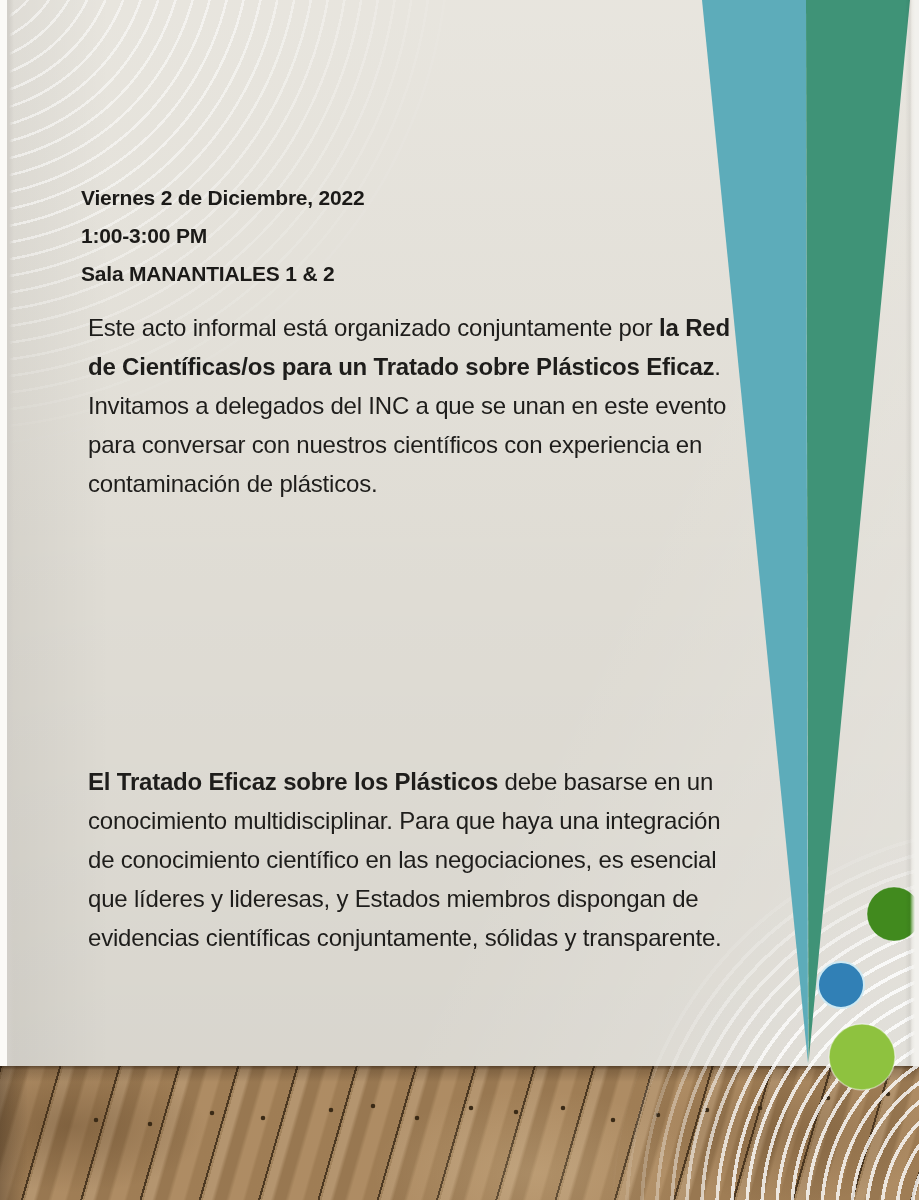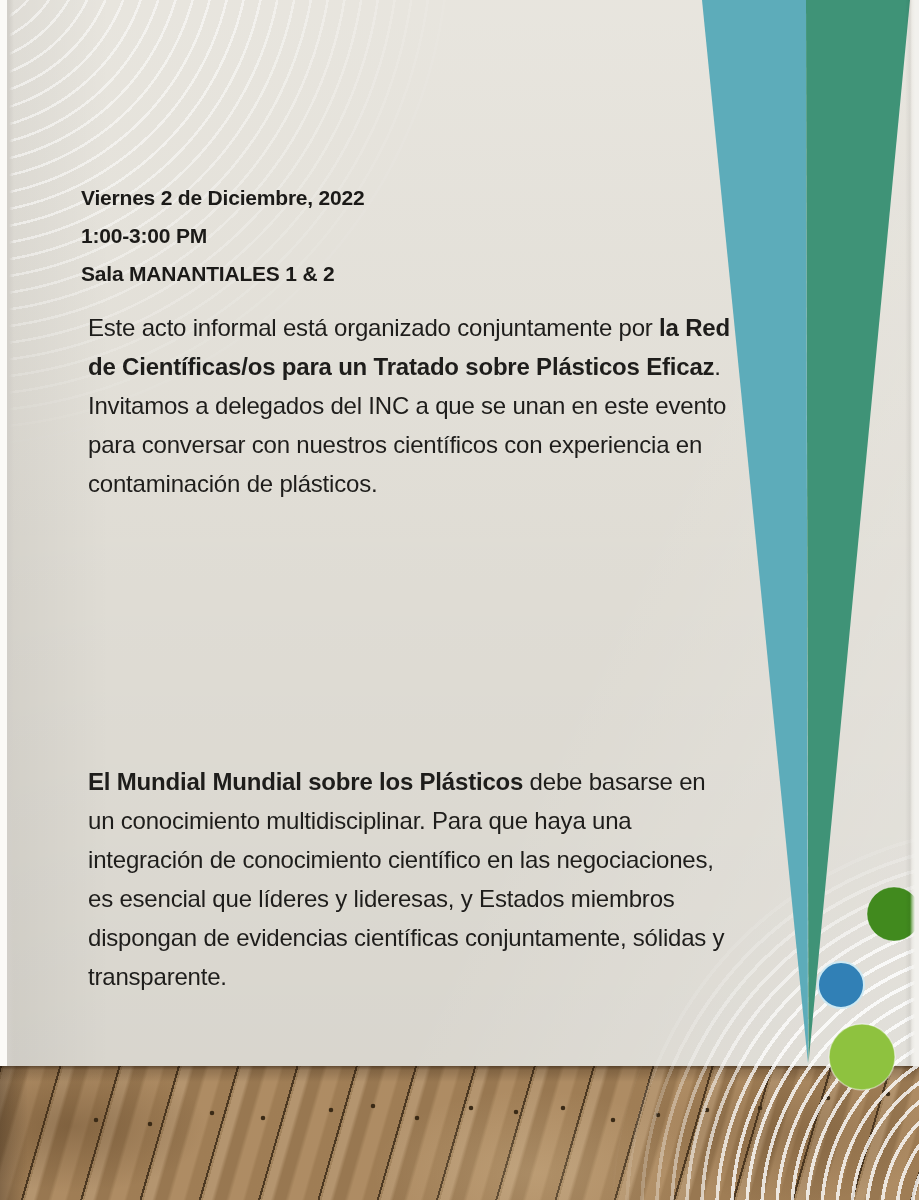--- a/index.html
+++ b/index.html
@@ -128,15 +128,15 @@
 
     <div class="meta">
       <div class="meta-line">Viernes 2 de Diciembre, 2022</div>
       <div class="meta-line">1:00-3:00 PM</div>
       <div class="meta-line">Sala MANANTIALES 1 &amp; 2</div>
     </div>
 
     <p class="para p1"><span>Este acto informal está organizado conjuntamente por </span><b>la Red de Científicas/os para un Tratado sobre Plásticos Eficaz</b><span>. Invitamos a delegados del INC a que se unan en este evento para conversar con nuestros científicos con experiencia en contaminación de plásticos.</span></p>
 
 
-    <p class="para p3"><b>El Mundial Mundial sobre los Plásticos</b><span> debe basarse en un conocimiento multidisciplinar. Para que haya una integración de conocimiento científico en las negociaciones, es esencial que líderes y lideresas, y Estados miembros dispongan de evidencias científicas conjuntamente, sólidas y transparente.</span></p>
+    <p class="para p3"><b>El Tratado Eficaz sobre los Plásticos</b><span> debe basarse en un conocimiento multidisciplinar. Para que haya una integración de conocimiento científico en las negociaciones, es esencial que líderes y lideresas, y Estados miembros dispongan de evidencias científicas conjuntamente, sólidas y transparente.</span></p>
   </div>
 </div>
 
 </body></html>

